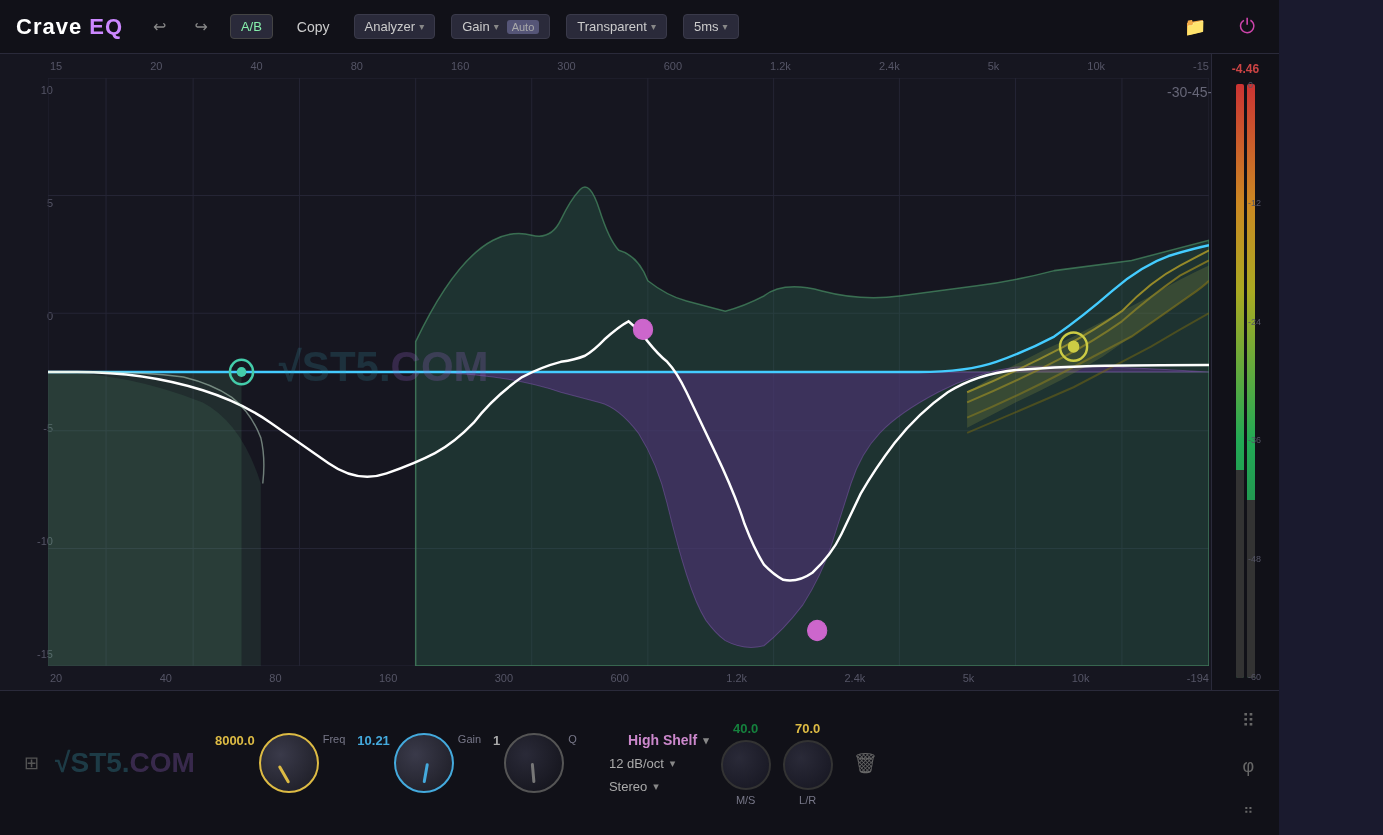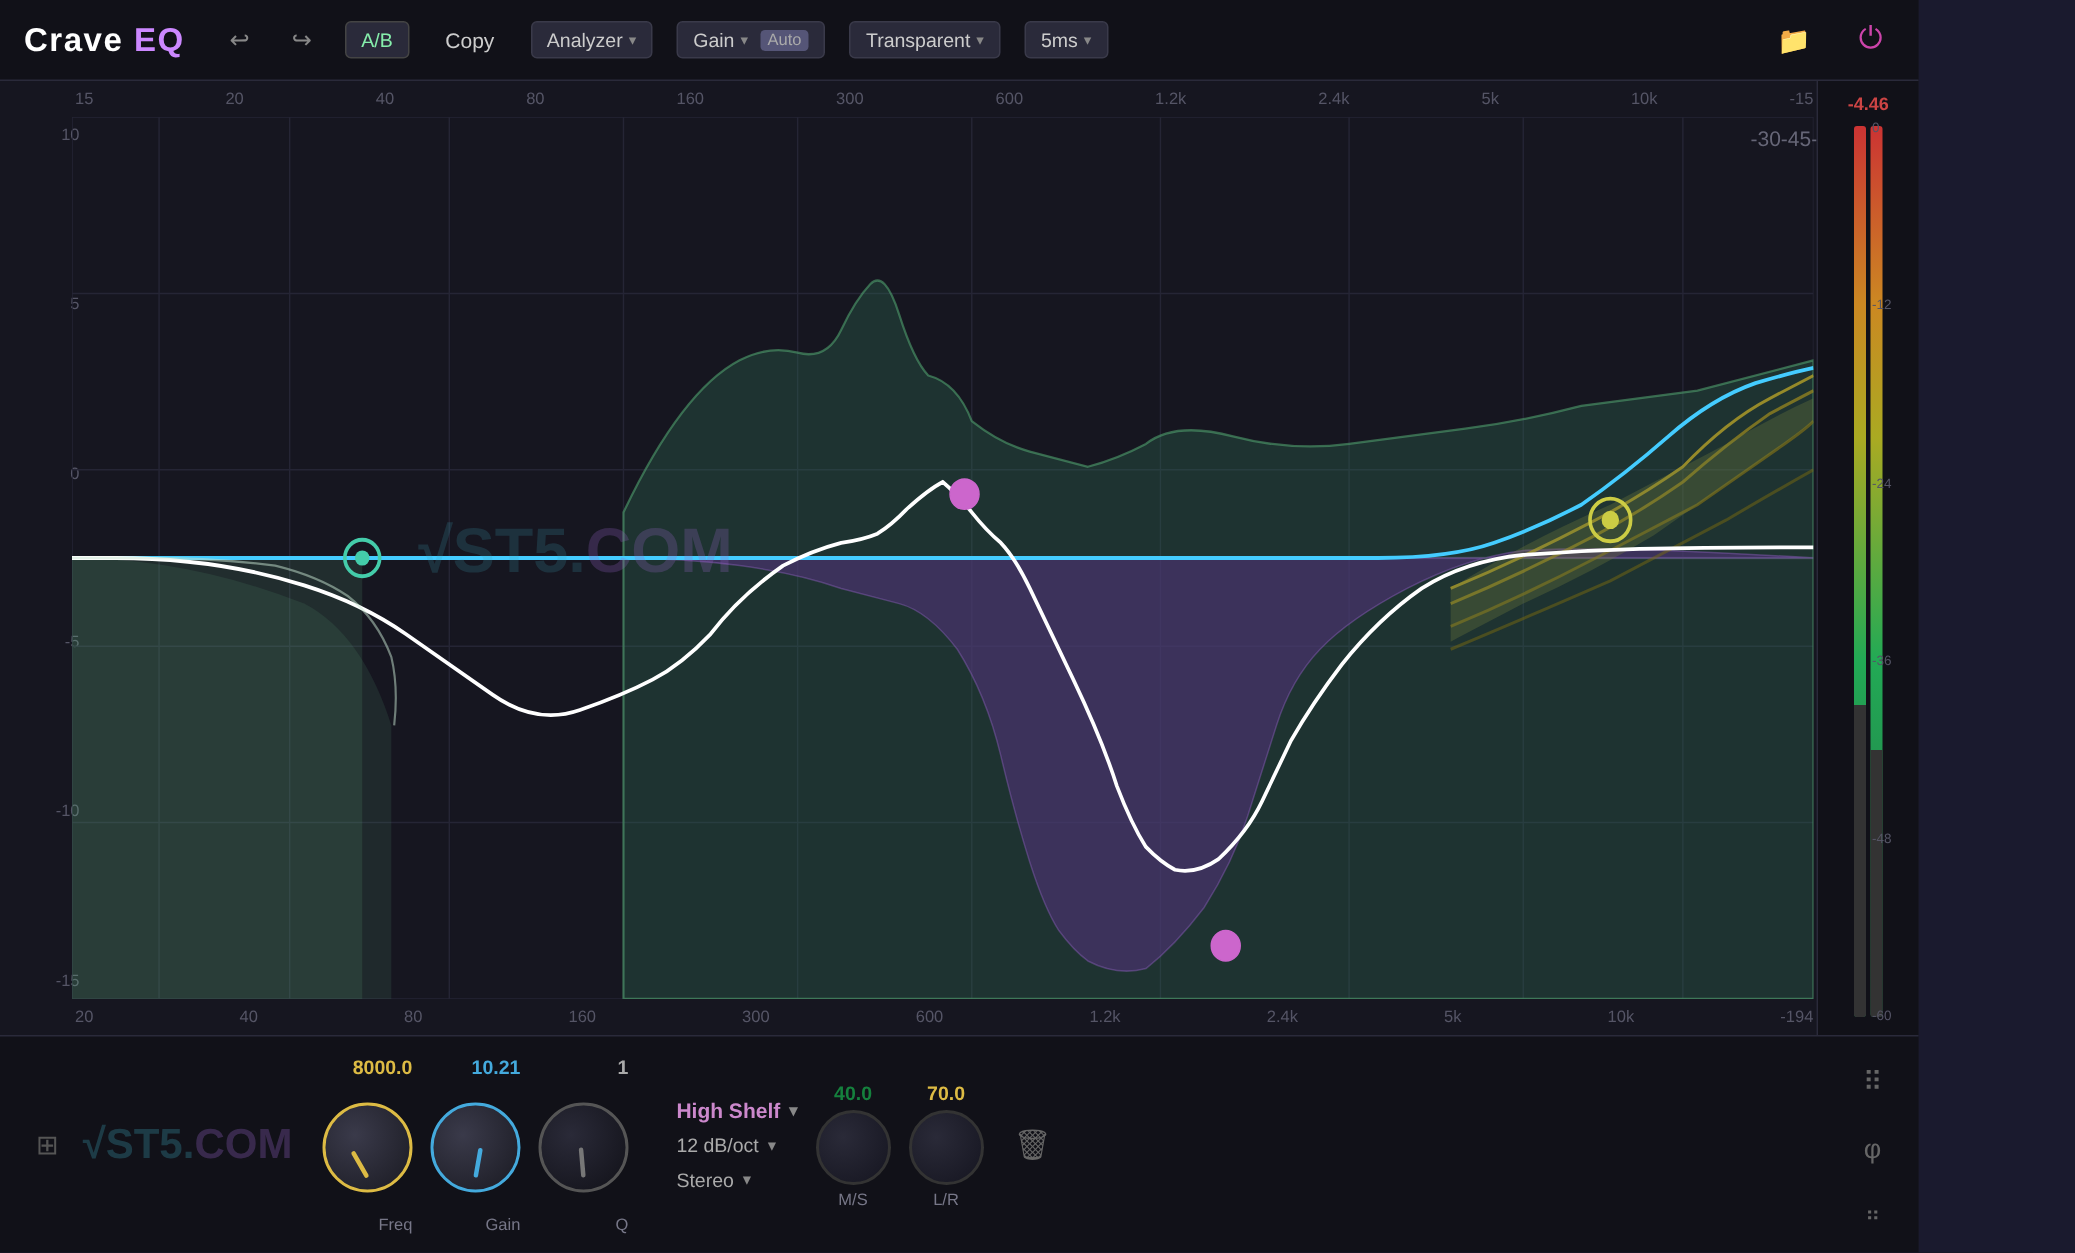--- a/index.html
+++ b/index.html
@@ -212,23 +212,23 @@
 
     .side-icon {
       color: #555;
       font-size: 18px;
       cursor: pointer;
       padding: 4px;
     }
 
     .knob-group {
       display: flex;
-      flex-direction: column;
-      align-items: flex-end;
-      gap: 16px;
+      flex-direction: row;
+      align-items: flex-start;
+      gap: 4px;
     }
 
     .knob-value {
       font-size: 13px;
       color: #ddbb44;
       font-weight: bold;
     }
 
     .knob {
       width: 60px;
@@ -273,20 +273,21 @@
     .eq-type-btn {
       background: none;
       border: none;
       color: #cc88cc;
       font-size: 14px;
       cursor: pointer;
       display: flex;
       align-items: center;
       gap: 6px;
       font-weight: bold;
+      margin-left: 19px;
     }
     .eq-type-btn .chevron { color: #888; font-size: 11px; }
 
     .eq-slope-btn {
       background: none;
       border: none;
       color: #aaa;
       font-size: 13px;
       cursor: pointer;
       display: flex;

